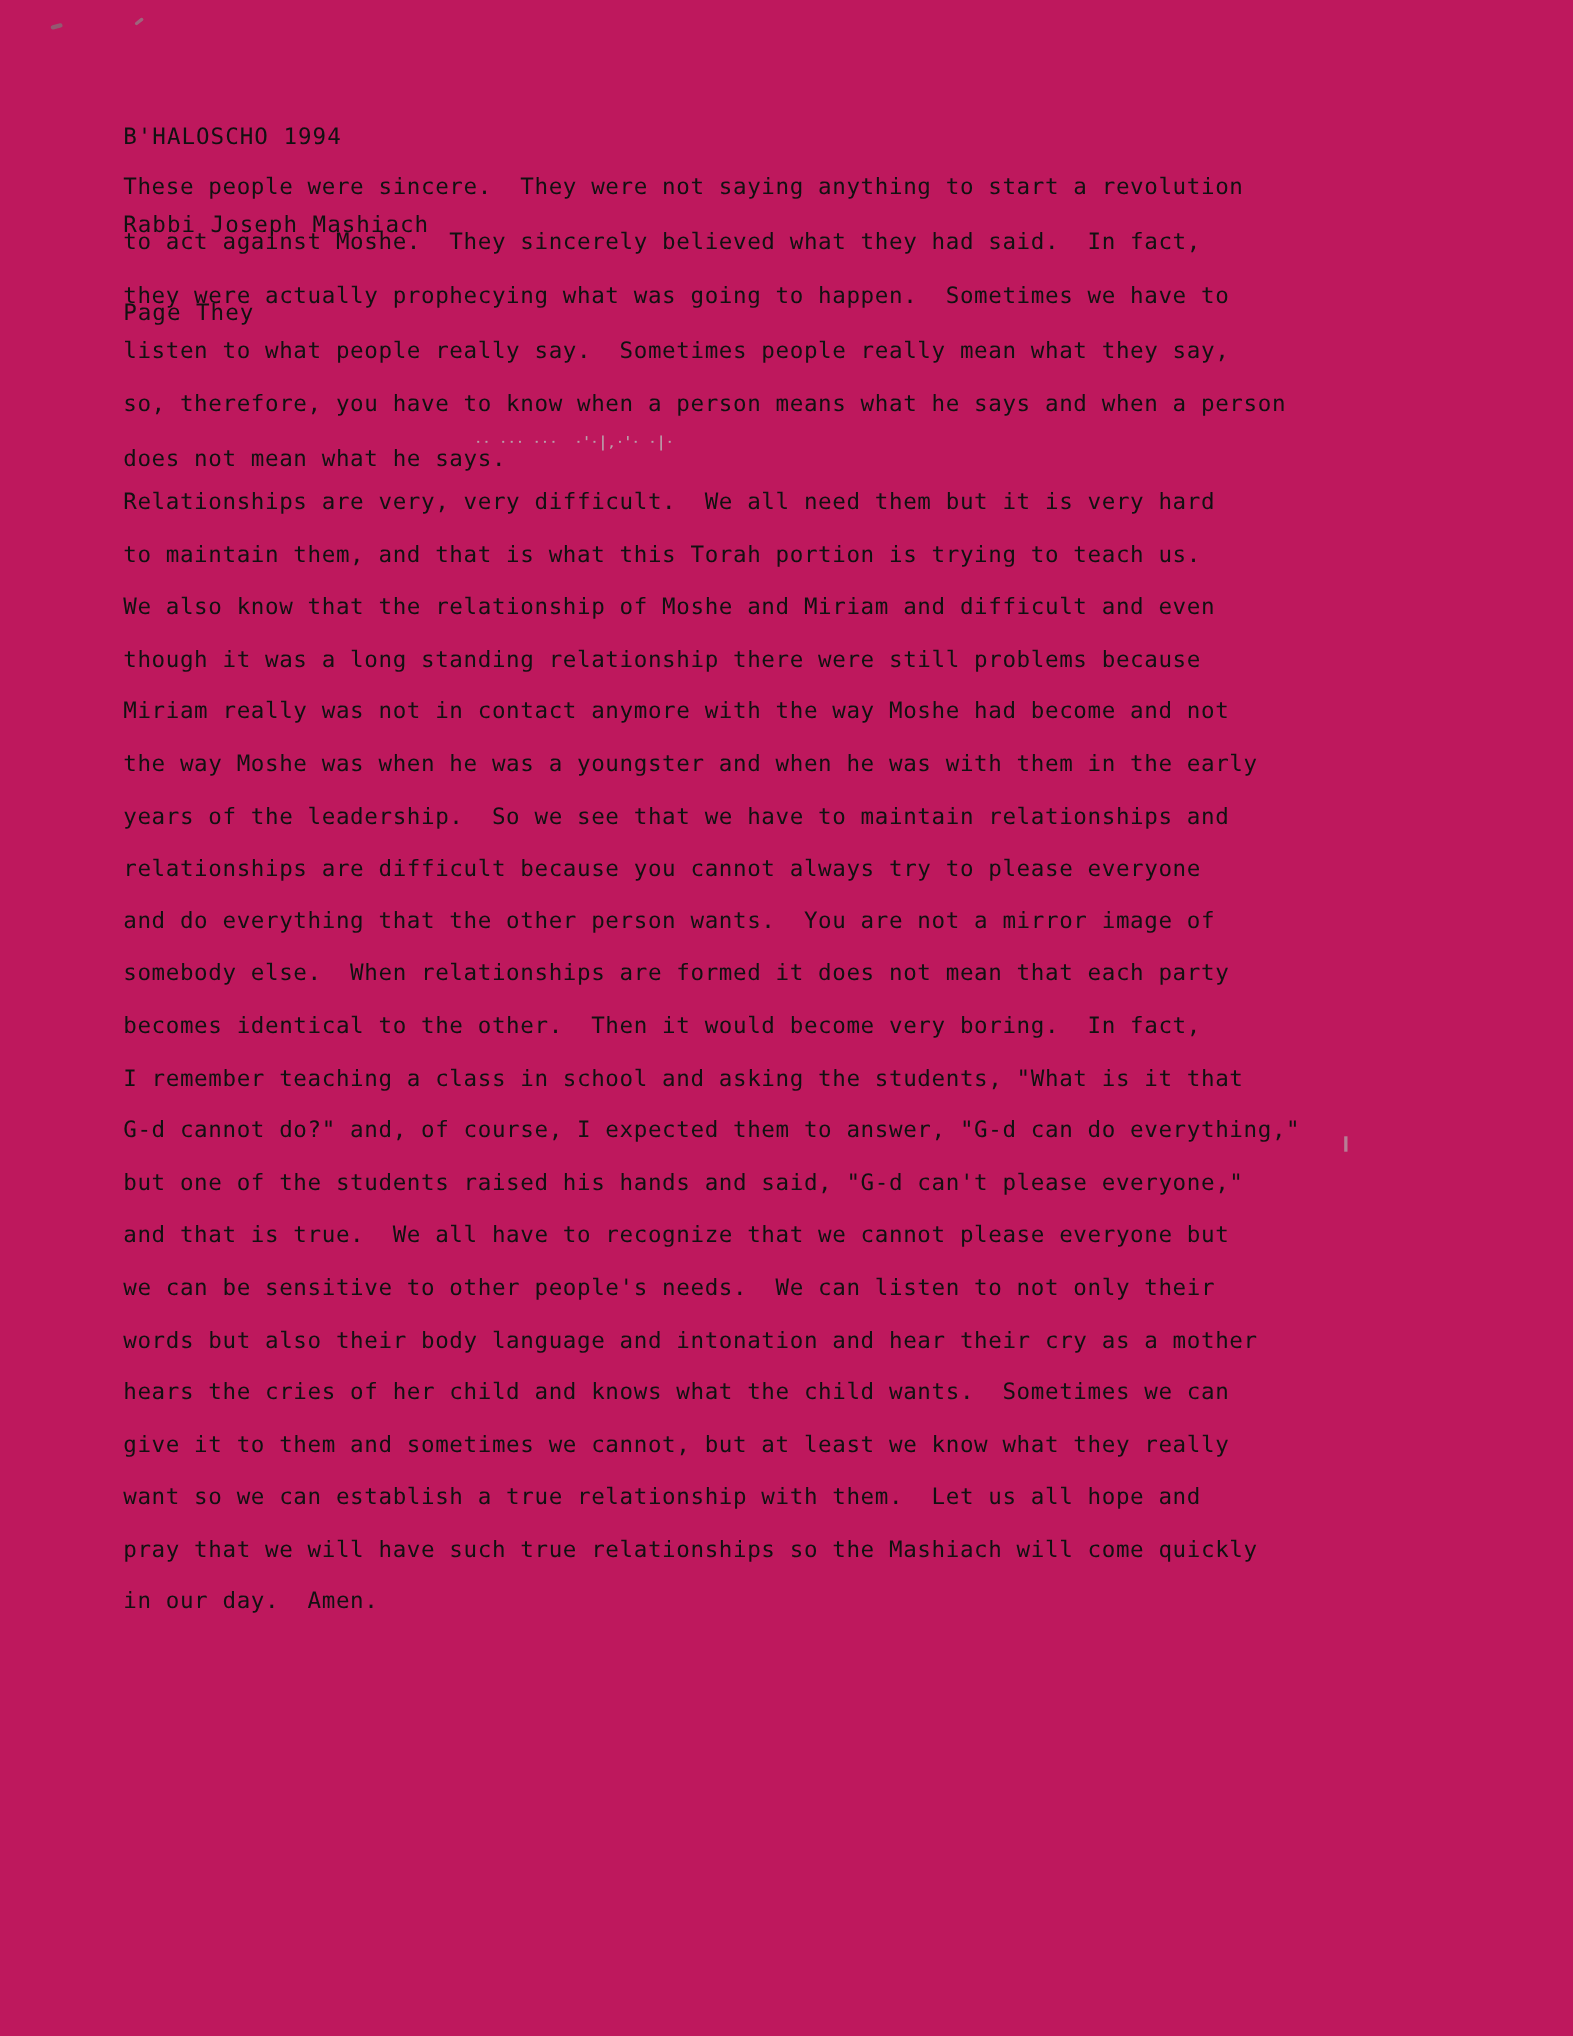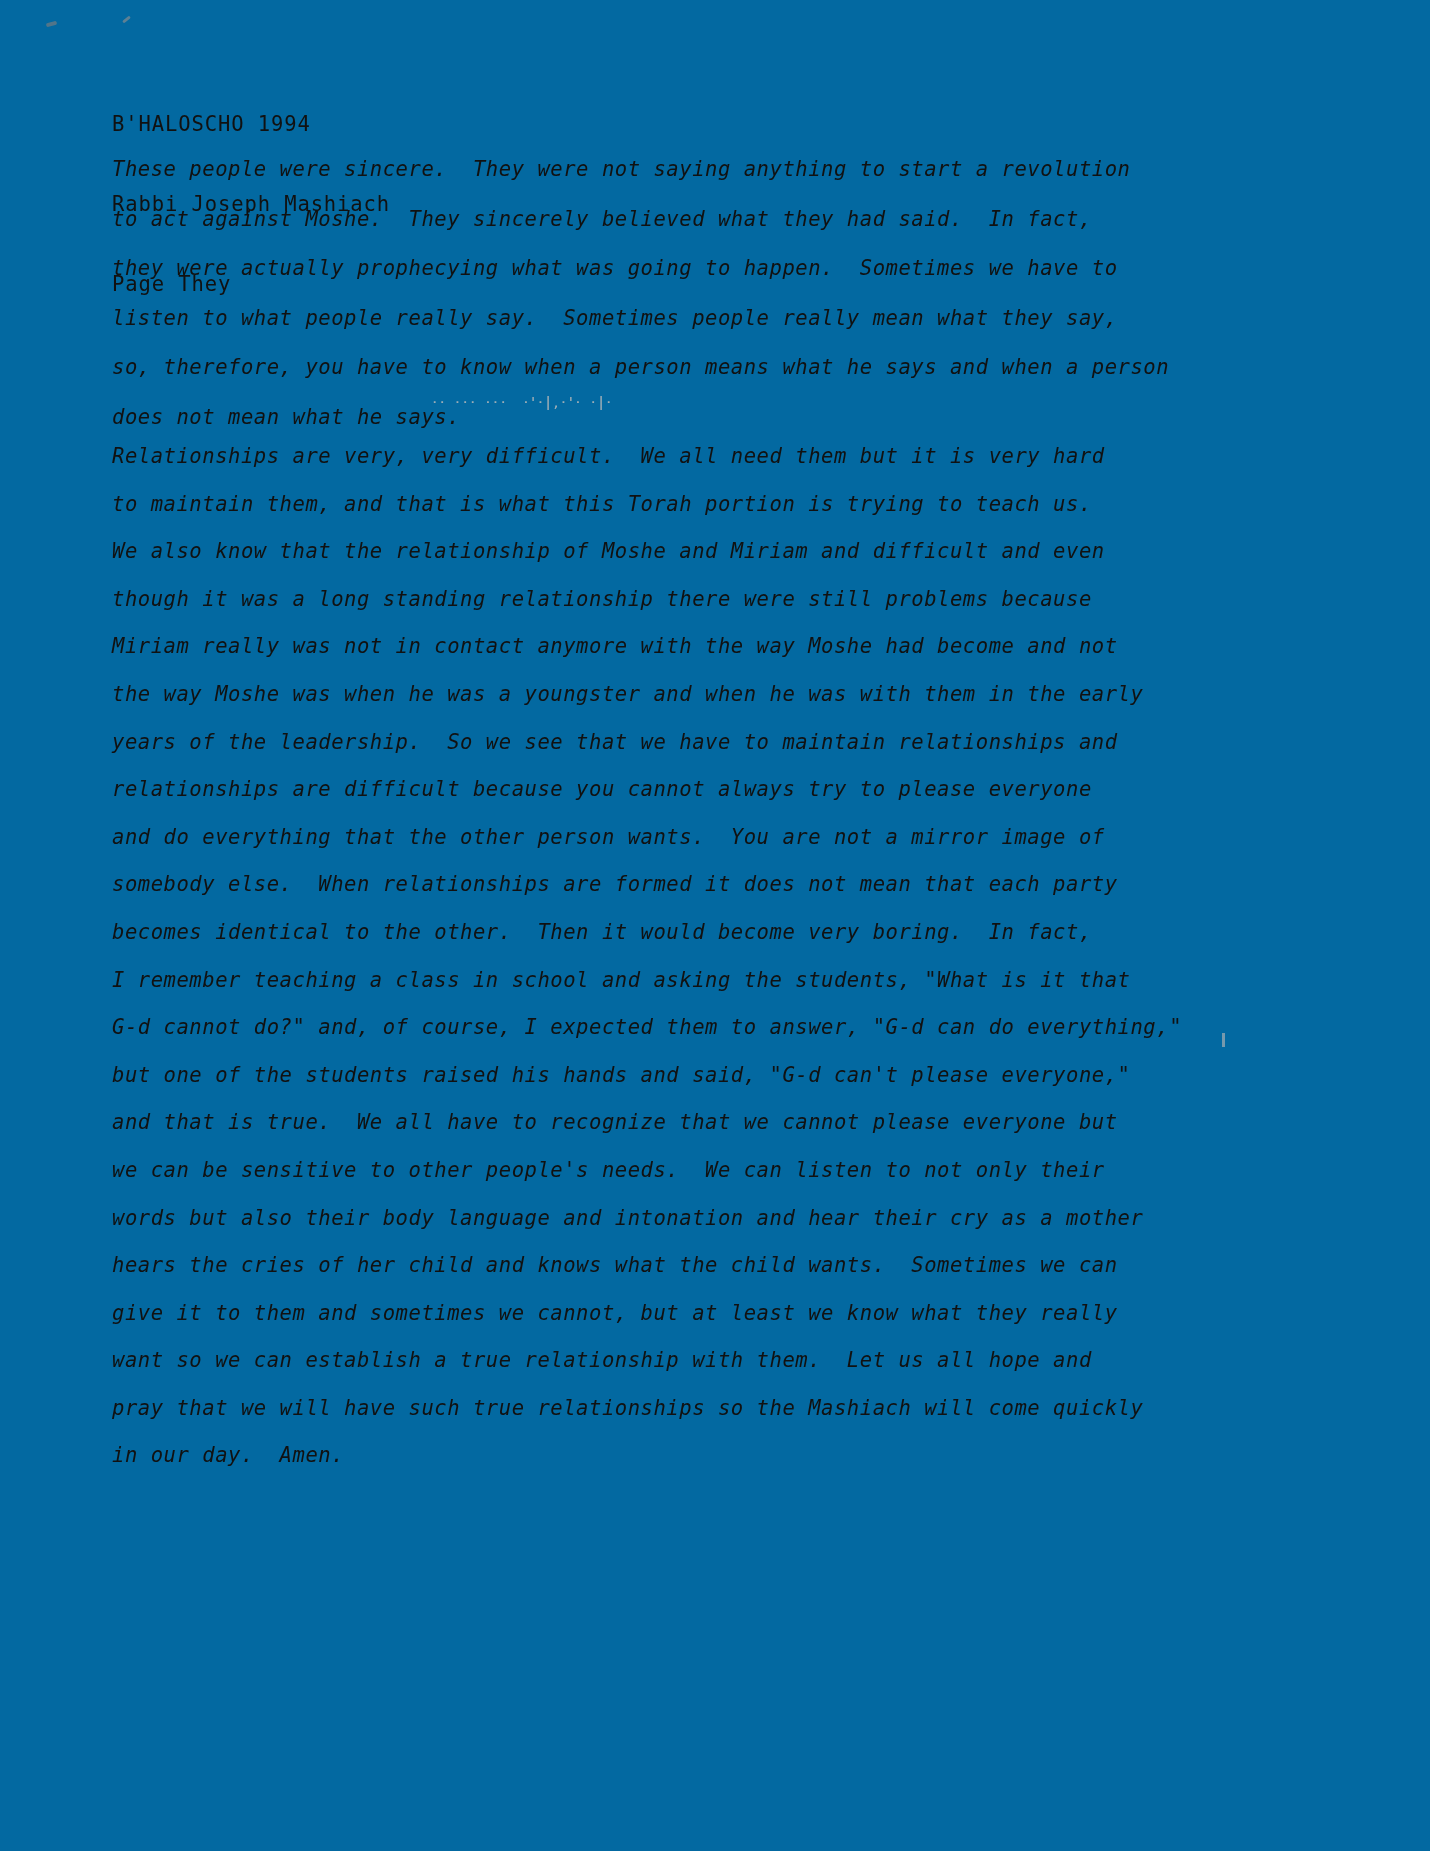--- a/index.html
+++ b/index.html
@@ -9,21 +9,21 @@
     background: #ffffff;
   }
   body {
     font-family: "DejaVu Sans Mono", "Liberation Mono", monospace;
     color: #111111;
   }
   .page {
     position: relative;
     width: 1430px;
     height: 1851px;
-    background: #0369a1;
+    background: #be185d;
     overflow: hidden;
   }
   
   .speck {
     position: absolute;
     background: #9a9a9a;
     opacity: .65;
   }
   .speck-a {
     left: 46px;  top: 22px;  width: 11px; height: 4px;
@@ -51,21 +51,20 @@
     letter-spacing: 0.9px;
     white-space: pre;
   }
   .letterhead div { white-space: pre; }
 
   .body-block {
     position: absolute;
     left: 112px;
     white-space: pre;
     letter-spacing: 0.55px;
-    font-style: italic;
   }
   .para-line {
     white-space: pre;
     font-size: 20.5px;
   }
 
   
   #para-one {
     top: 158px;
     font-size: 20.5px;

